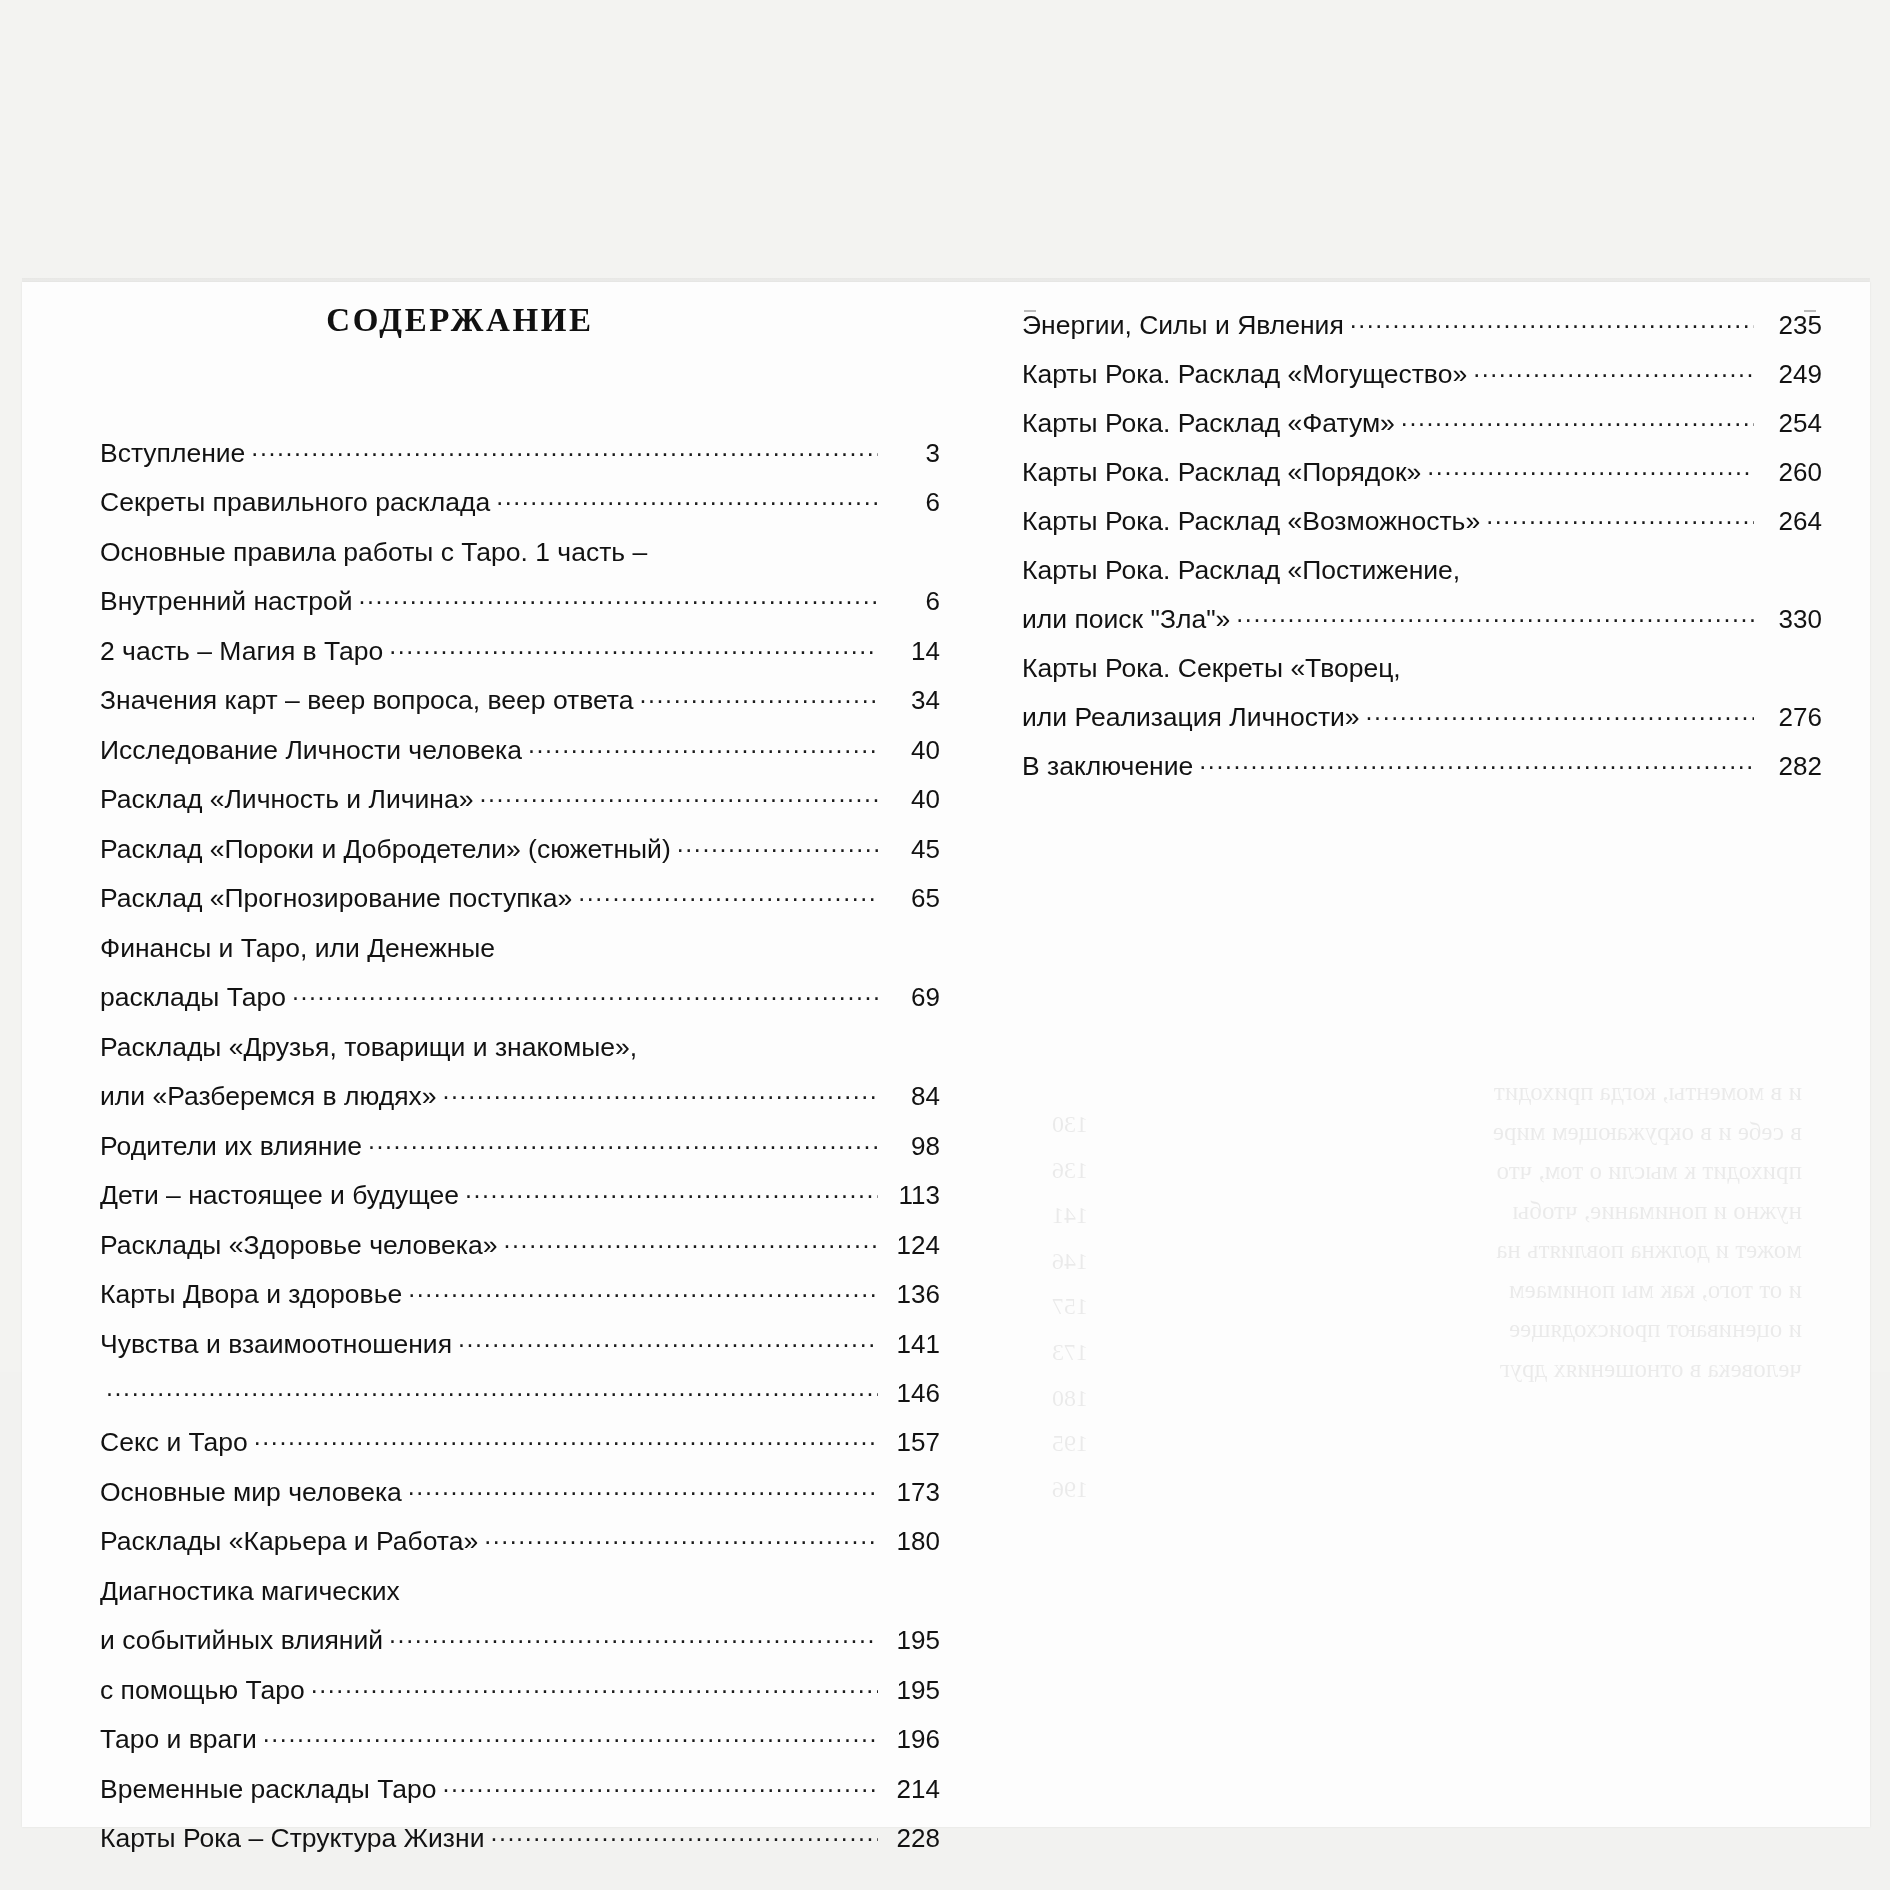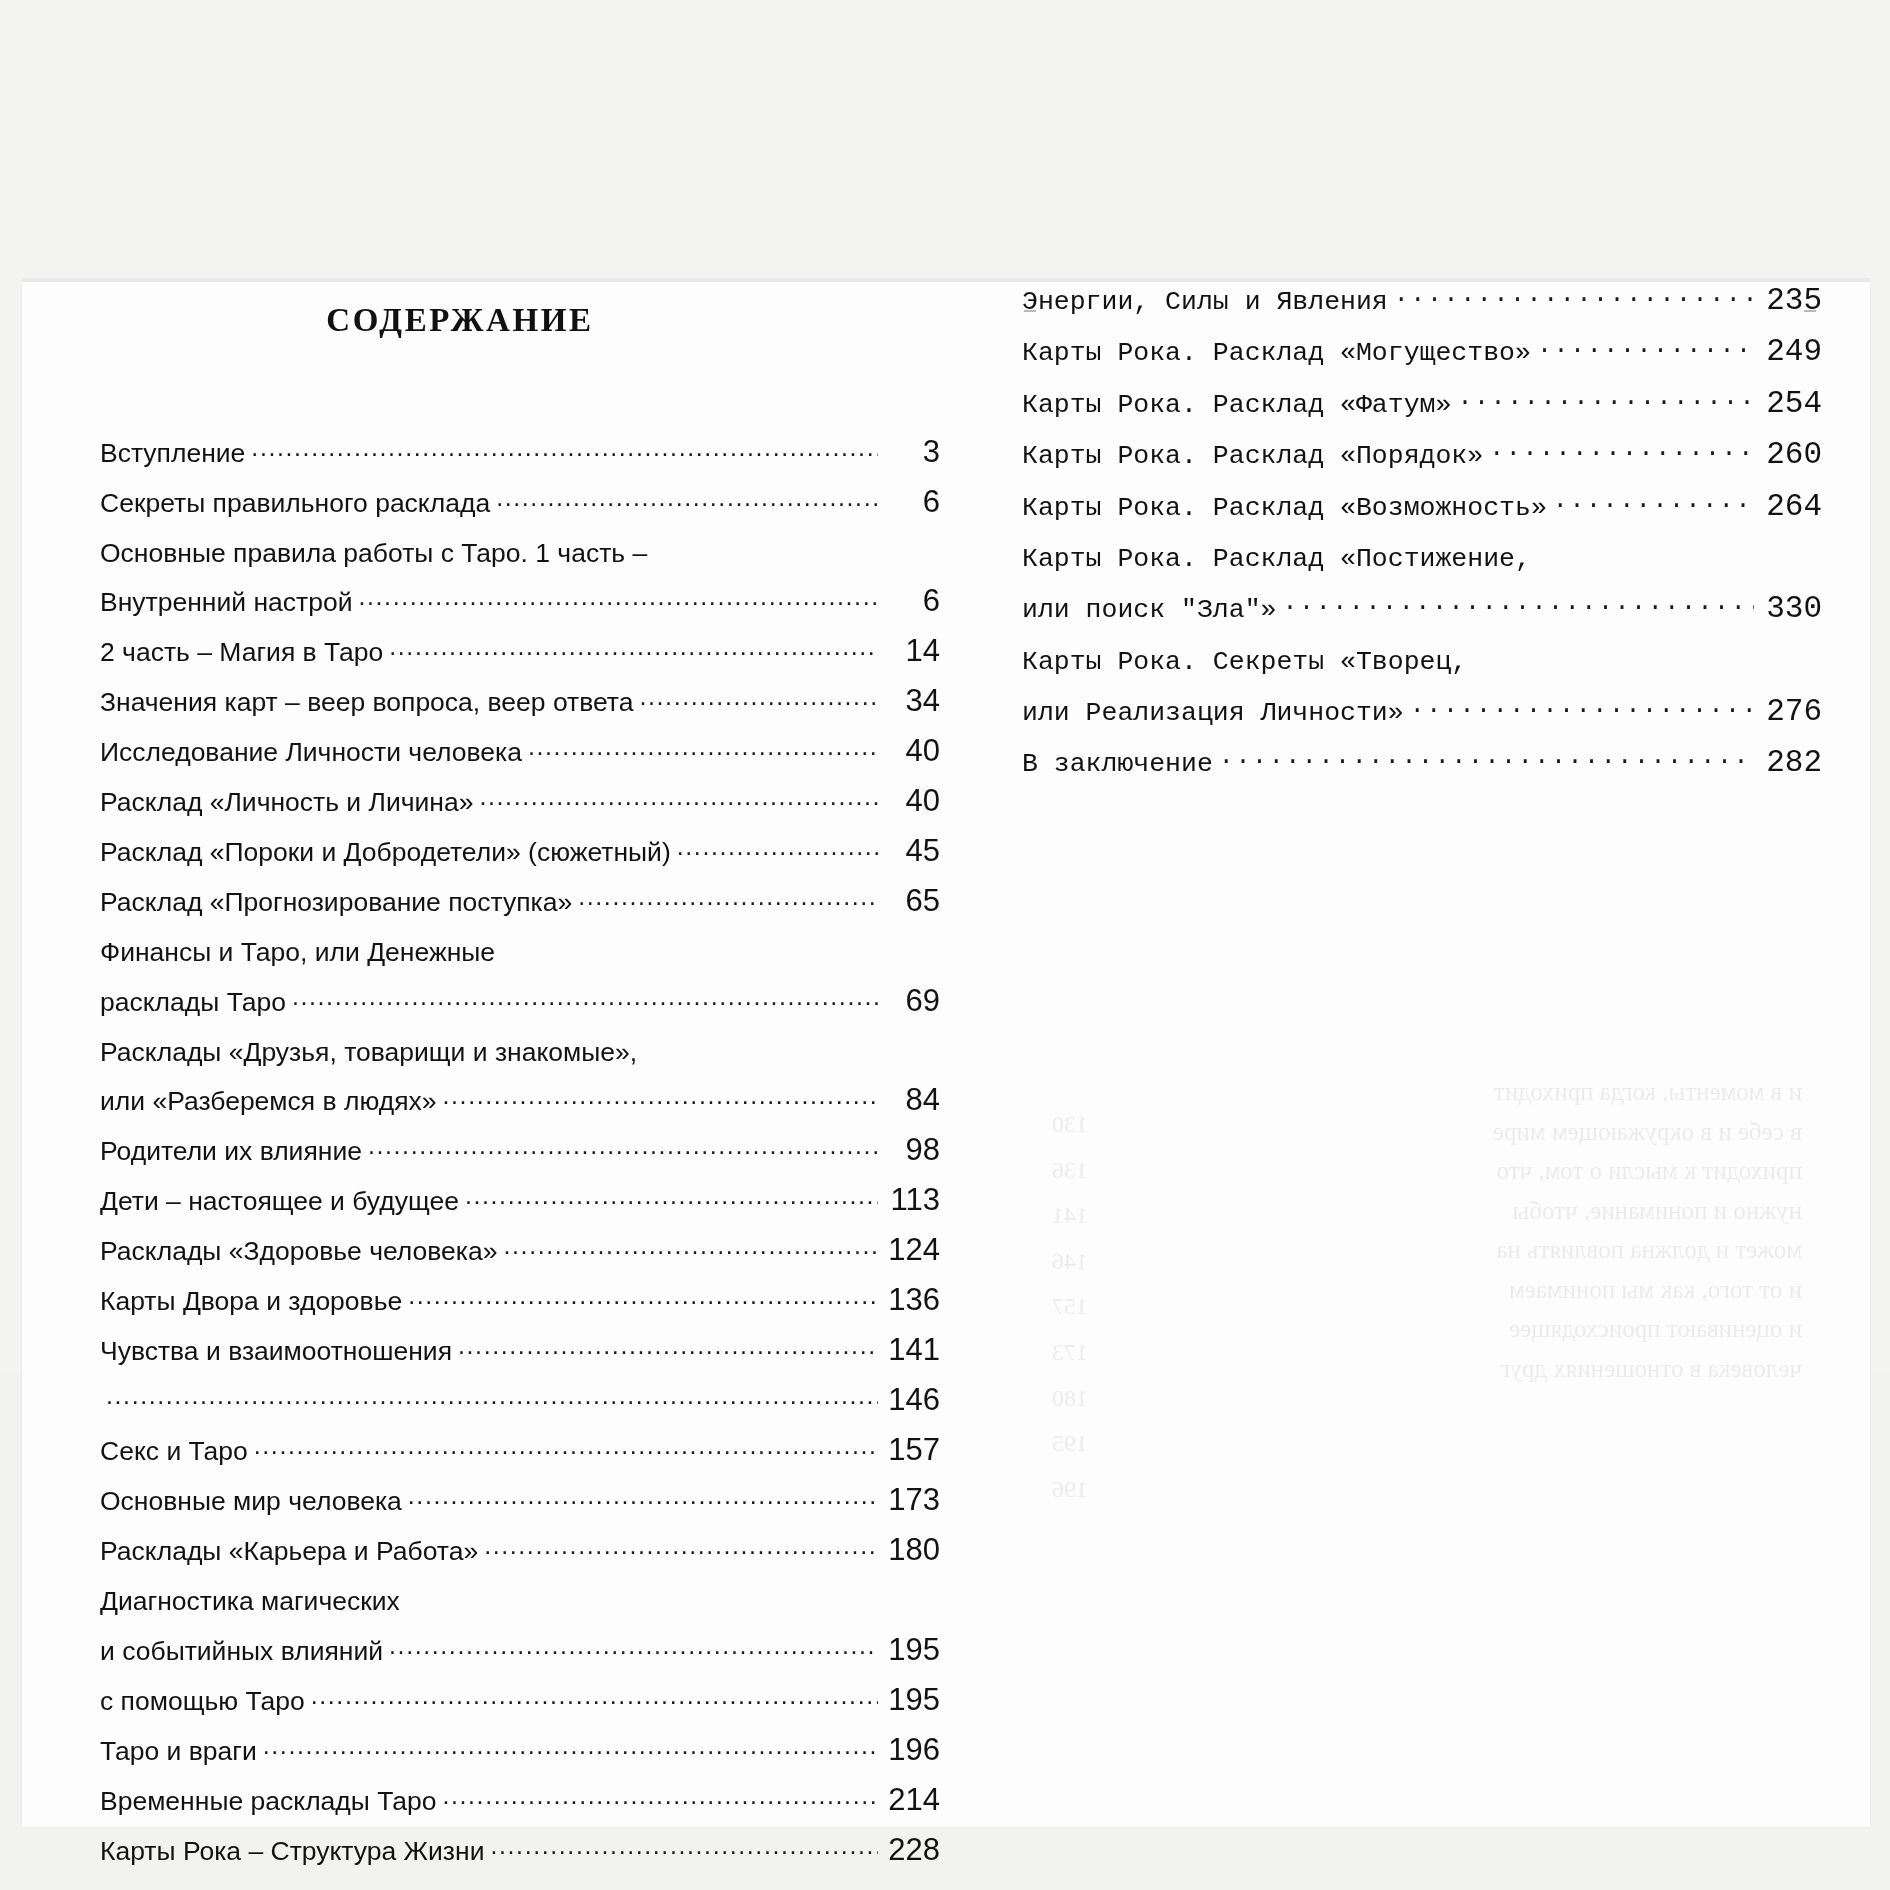--- a/index.html
+++ b/index.html
@@ -64,21 +64,21 @@
     text-align: center;
     color: #111;
     margin-top: 20px;
     width: 720px;
   }
   .entries {
     margin-top: 96px;
   }
   .entries-right {
     margin-top: 0;
-    font-family: Liberation Mono, monospace;
+    padding-top: 25px;
   }
   .entry {
     display: flex;
     align-items: baseline;
     font-size: 26.5px;
     color: #121212;
     line-height: 1.0;
     margin-bottom: 18.5px;
     white-space: nowrap;
   }
@@ -99,21 +99,21 @@
     bottom: 0.08em;
     letter-spacing: 1.6px;
     font-size: 25px;
     color: #1a1a1a;
     white-space: nowrap;
   }
   .entry .page-num {
     flex: 0 0 auto;
     text-align: right;
     min-width: 58px;
-    font-size: 31px;
+    font-size: 26px;
   }
   .entry.nodots .dots::after { content: ""; }
   
   .col-right .entry .page-num {
     min-width: 64px;
   }
   .col-right .entry { margin-bottom: 18px; }
 
   
   .showthrough {

